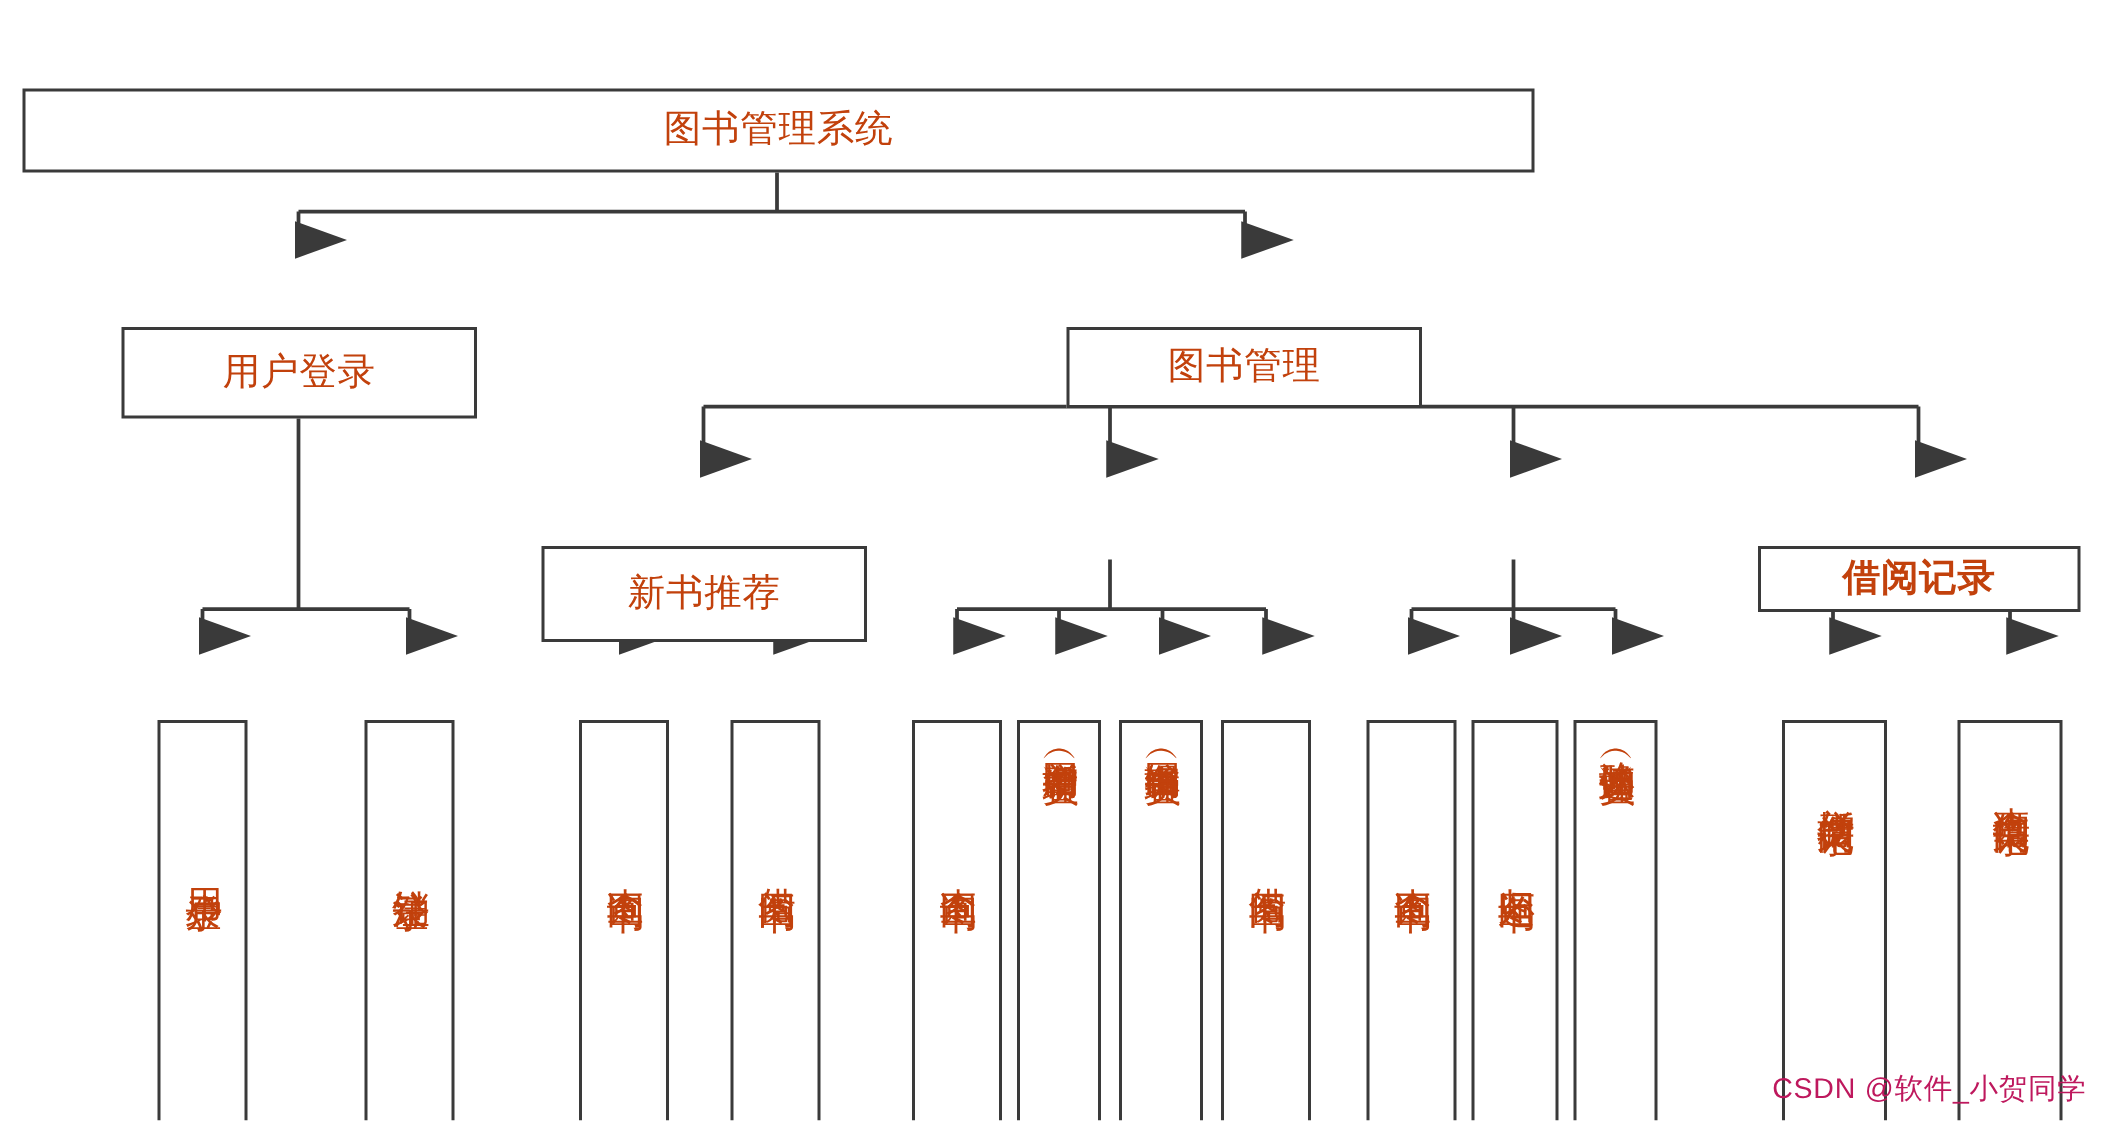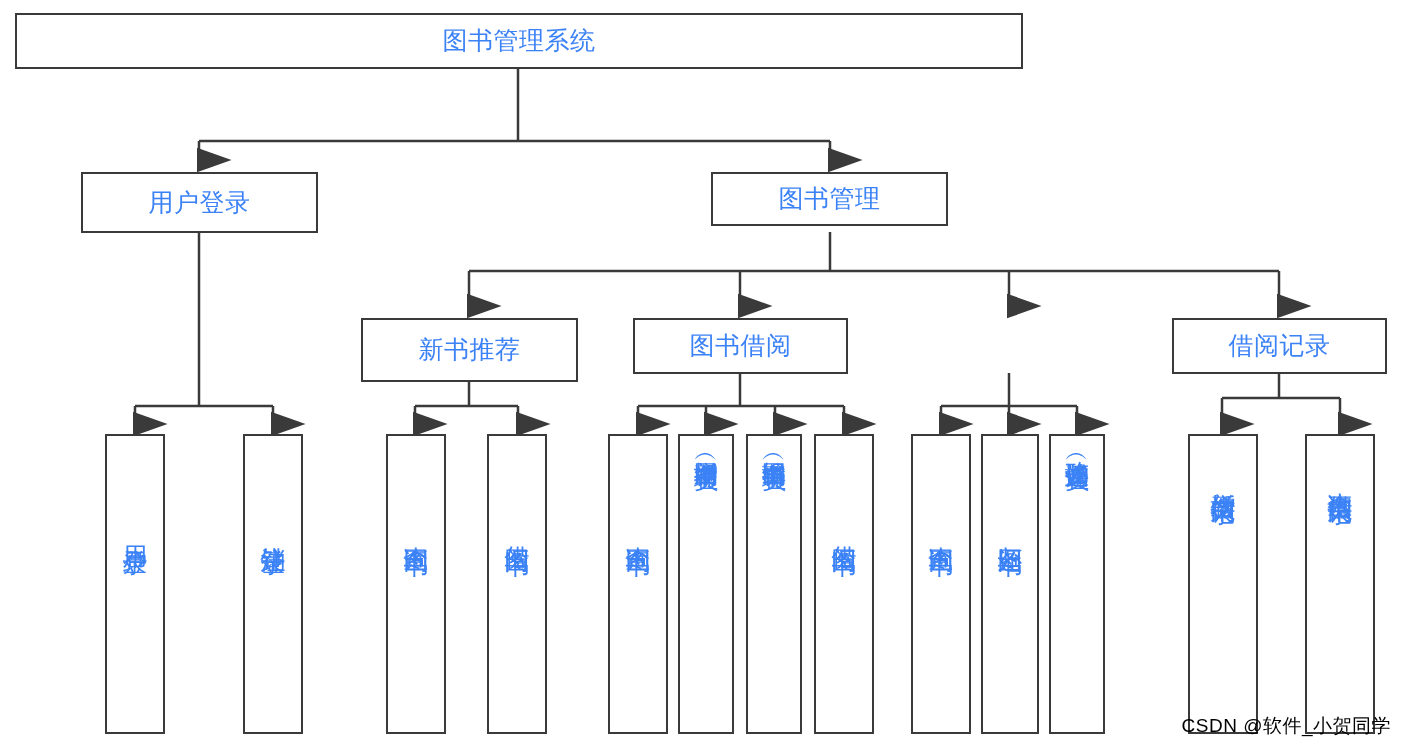--- a/index.html
+++ b/index.html
@@ -18,21 +18,22 @@
     overflow: hidden;
   }
   .node {
     position: absolute;
     box-sizing: border-box;
     border: 2.5px solid #3a3a3a;
     background: #ffffff;
     display: flex;
     align-items: center;
     justify-content: center;
-    color: #3b82f6;
+    color: #c2410c;
+    margin-top: 46px;
   }
   .node-label {
     display: block;
     text-align: center;
     white-space: nowrap;
     line-height: 1.18;
   }
   
   .node.horiz .node-label {
     font-size: 25px;
@@ -73,21 +74,21 @@
     fill: none;
   }
   .edge-head {
     fill: #3a3a3a;
   }
   .watermark {
     position: absolute;
     right: 14px;
     bottom: 8px;
     font-size: 19px;
-    color: #000000;
+    color: #be185d;
     white-space: nowrap;
     letter-spacing: 0.5px;
   }
 </style>
 </head>
 <body>
 
 <div id="canvas">
 
   <svg class="edges" viewBox="0 0 1405 747">
@@ -161,26 +162,23 @@
   </div>
 
   <div class="node horiz" style="left:711px; top:172px; width:237px; height:54px;">
     <span class="node-label">图书管理</span>
   </div>
 
   <div class="node horiz" style="left:361px; top:318px; width:217px; height:64px;">
     <span class="node-label">新书推荐</span>
   </div>
 
-  <div class="node horiz" style="left:633px; top:318px; width:215px; height:56px;">
-    <span class="node-label">图书借阅</span>
-  </div>
-
-
-  <div class="node horiz" style="left:1172px; top:318px; width:215px; height:56px;">
+
+
+  <div class="node horiz" style="left:1172px; top:318px; width:215px; height:44px;font-weight:bold;">
     <span class="node-label">借阅记录</span>
   </div>
 
   <div class="node vert" style="left:105px; top:434px; width:60px; height:300px; padding-top:90px;">
     <span class="node-label">用户登录</span>
   </div>
 
   <div class="node vert" style="left:243px; top:434px; width:60px; height:300px; padding-top:90px;">
     <span class="node-label">注销登录</span>
   </div>

